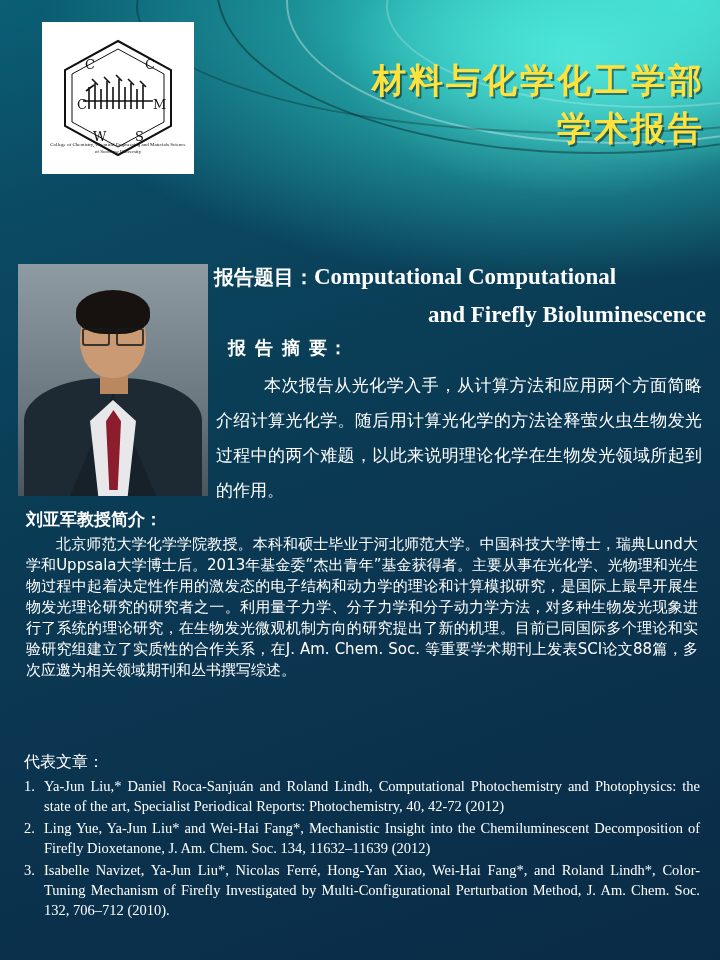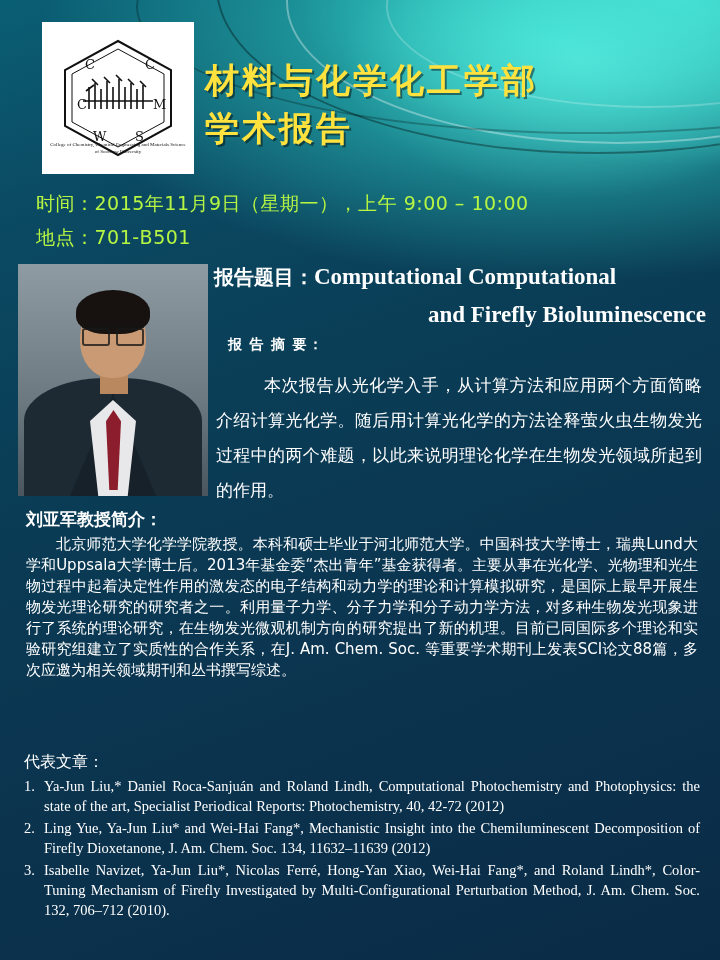--- a/index.html
+++ b/index.html
@@ -73,21 +73,21 @@
     line-height: 7px;
     font-family: "Liberation Serif", serif;
   }
 
   
   .title-wrap {
     position: absolute;
     left: 205px;
     top: 56px;
     width: 500px;
-    text-align: left;
+    text-align: right;
   }
   .title-line {
     font-family: "DejaVu Sans", sans-serif;
     font-weight: bold;
     font-size: 34px;
     letter-spacing: 3px;
     color: #ffe23d;
     text-shadow: 2px 2px 0 rgba(0,0,0,0.45);
     line-height: 48px;
   }
@@ -186,22 +186,22 @@
     font-size: 23px;
     line-height: 38px;
   }
   .talk-title .lbl { font-family: "DejaVu Sans", sans-serif; font-size: 20px; }
   .talk-title .l2 { display:block; text-align:right; padding-left: 40px; }
 
   .abstract-label {
     position: absolute;
     left: 228px;
     top: 336px;
-    font-family: Liberation Serif, serif;
-    font-size: 14px;
+    font-family: Liberation Sans, sans-serif;
+    font-size: 18px;
     font-weight: bold;
     color: #ffffff;
     letter-spacing: 2px;
   }
   .abstract-body {
     position: absolute;
     left: 216px;
     top: 368px;
     width: 486px;
     font-family: "DejaVu Sans", sans-serif;
@@ -298,24 +298,20 @@
         <div>of Soochow University</div>
       </div>
     </div>
   </div>
 
   <div class="title-wrap">
     <div class="title-line">材料与化学化工学部</div>
     <div class="title-line">学术报告</div>
   </div>
 
-  <div class="meta">
-    <div class="meta-line">时间：2015年11月9日（星期一），上午 9:00 – 10:00</div>
-    <div class="meta-line">地点：701-B501</div>
-  </div>
 
   <div class="photo">
     <div class="bg"></div>
     <div class="suit"></div>
     <div class="lapelL"></div>
     <div class="lapelR"></div>
     <div class="shirt"></div>
     <div class="tie"></div>
     <div class="neck"></div>
     <div class="head"></div>

